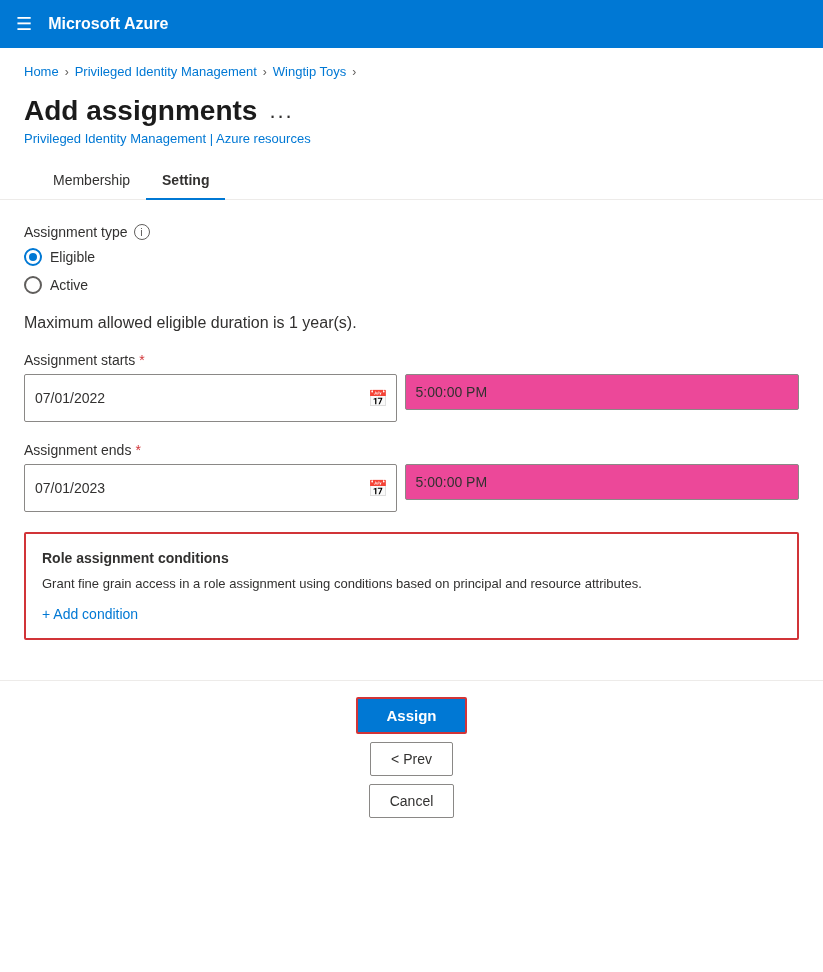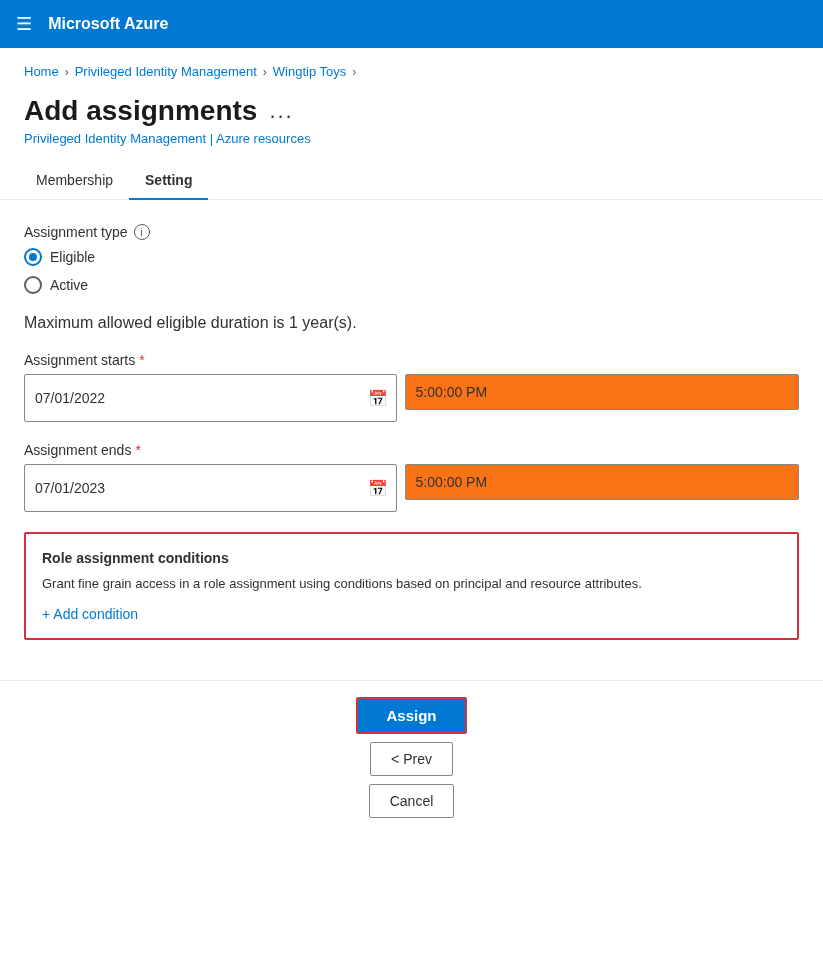--- a/index.html
+++ b/index.html
@@ -59,21 +59,21 @@
     }
     .page-subtitle {
       padding: 2px 24px 16px 24px;
       font-size: 13px;
       color: #0078d4;
     }
 
     
     .tabs {
       display: flex;
-      padding: 0 20px;
+      padding: 0 37px;
       border-bottom: 1px solid #edebe9;
       gap: 0;
       align-items: flex-end;
     }
     .tab {
       padding: 10px 16px;
       font-size: 14px;
       cursor: pointer;
       color: #323130;
       border-bottom: 2px solid transparent;
@@ -205,21 +205,21 @@
       font-size: 16px;
     }
     .time-input {
       flex: 1;
       height: 36px;
       border: 1px solid #8a8886;
       border-radius: 2px;
       padding: 0 10px;
       font-size: 14px;
       color: #323130;
-      background: #f97316;
+      background: #ec4899;
       outline: none;
     }
 
     
     .conditions-box {
       border: 2px solid #d13438;
       border-radius: 2px;
       padding: 16px;
       margin-bottom: 24px;
     }

